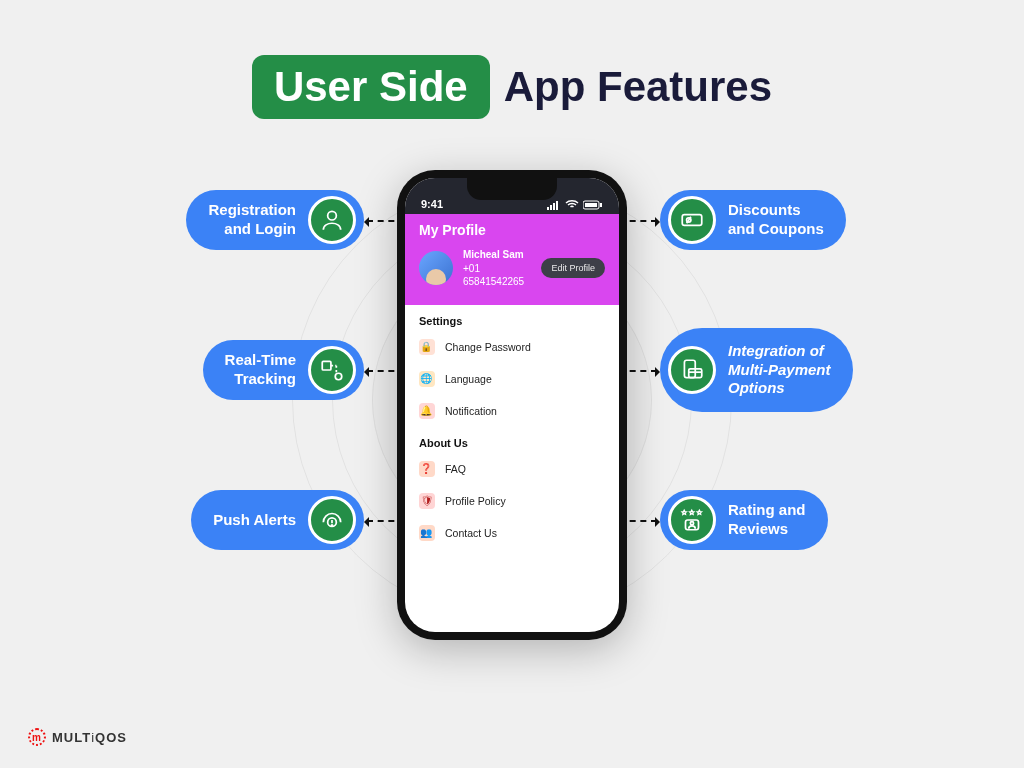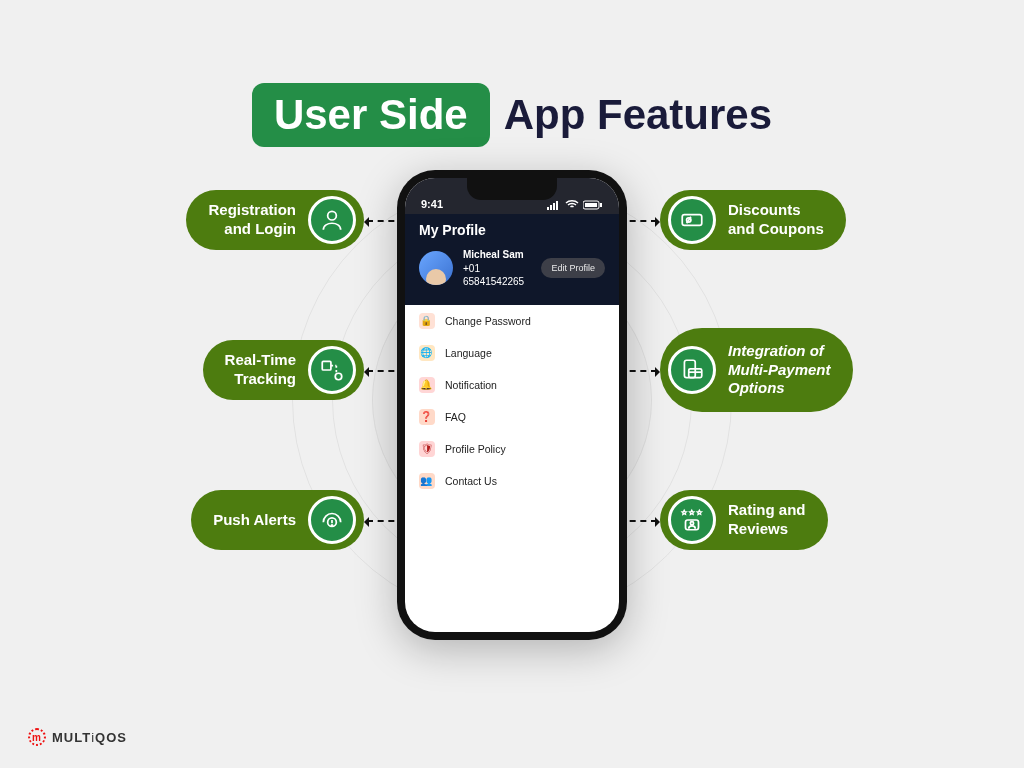--- a/index.html
+++ b/index.html
@@ -16,21 +16,20 @@
     padding-top: 55px;
     font-size: 42px;
     font-weight: 700;
   }
   .heading .badge {
     background: #248e47;
     color: #fff;
     padding: 8px 22px;
     border-radius: 12px;
     display: inline-block;
-    margin-top: 28px;
   }
   .heading .rest {
     color: #1a1b3a;
     margin-left: 14px;
   }
 
   
   .rings {
     position: absolute;
     left: 50%; top: 400px;
@@ -78,21 +77,21 @@
   .statusbar {
     background: #24262f;
     color: #fff;
     height: 36px;
     display: flex; align-items: flex-end; justify-content: space-between;
     padding: 0 16px 4px;
     font-size: 11px; font-weight: 600;
   }
   .status-icons { display:flex; gap:4px; align-items:center; }
   .profile-head {
-    background: #0f172a;
+    background: #d946ef;
     color: #fff;
     padding: 8px 14px 16px;
   }
   .profile-head h2 { font-size: 14px; font-weight: 600; margin-bottom: 10px;}
   .profile-row { display:flex; align-items:center; gap:10px; }
   .avatar {
     width: 34px; height: 34px; border-radius: 50%;
     background: linear-gradient(135deg,#6aa6ff,#3b72d1);
     flex: 0 0 34px;
     position: relative; overflow:hidden;
@@ -126,21 +125,21 @@
   .ico.orange { background:#ffe7c2; color:#d17a00;}
   .ico.bell { background:#ffd6d6; color:#c51111;}
   .ico.faq { background:#ffd9c8; color:#c84f12;}
   .ico.priv { background:#ffd5d5; color:#b21c1c;}
   .ico.contact { background:#ffd9c7; color:#c85512;}
 
   
   .pill {
     position: absolute;
     display:flex; align-items:center;
-    background:#4d7c0f; color:#fff;
+    background:#3b82f6; color:#fff;
     border-radius: 999px;
     padding: 6px 8px;
     gap: 12px;
     min-height: 60px;
     z-index: 3;
     font-size: 15px; font-weight: 600; line-height:1.25;
   }
   .pill.left  { flex-direction: row-reverse; padding-left: 22px; }
   .pill.right { padding-right: 22px; align-items: center; }
   .pill.left .txt  { text-align: right; }
@@ -301,33 +300,35 @@
       <div class="profile-row">
         <div class="avatar"></div>
         <div class="profile-meta">
           <div class="name">Micheal Sam</div>
           <div>+01 65841542265</div>
         </div>
         <button class="edit-btn">Edit Profile</button>
       </div>
     </div>
 
+    <div class="section-title">Settings</div>
     <div class="row">
       <span class="ico red">🔒</span>
       <span>Change Password</span>
     </div>
     <div class="row">
       <span class="ico orange">🌐</span>
       <span>Language</span>
     </div>
     <div class="row">
       <span class="ico bell">🔔</span>
       <span>Notification</span>
     </div>
 
+    <div class="section-title">About Us</div>
     <div class="row">
       <span class="ico faq">❓</span>
       <span>FAQ</span>
     </div>
     <div class="row">
       <span class="ico priv">🛡</span>
       <span>Profile Policy</span>
     </div>
     <div class="row">
       <span class="ico contact">👥</span>

